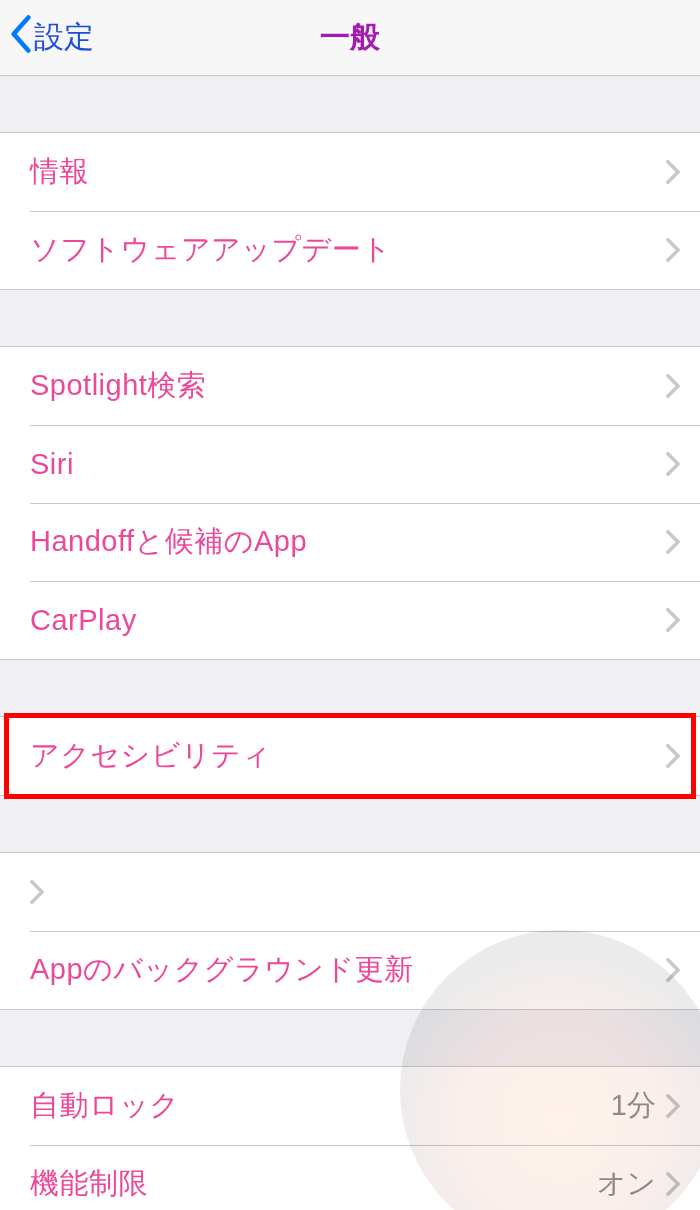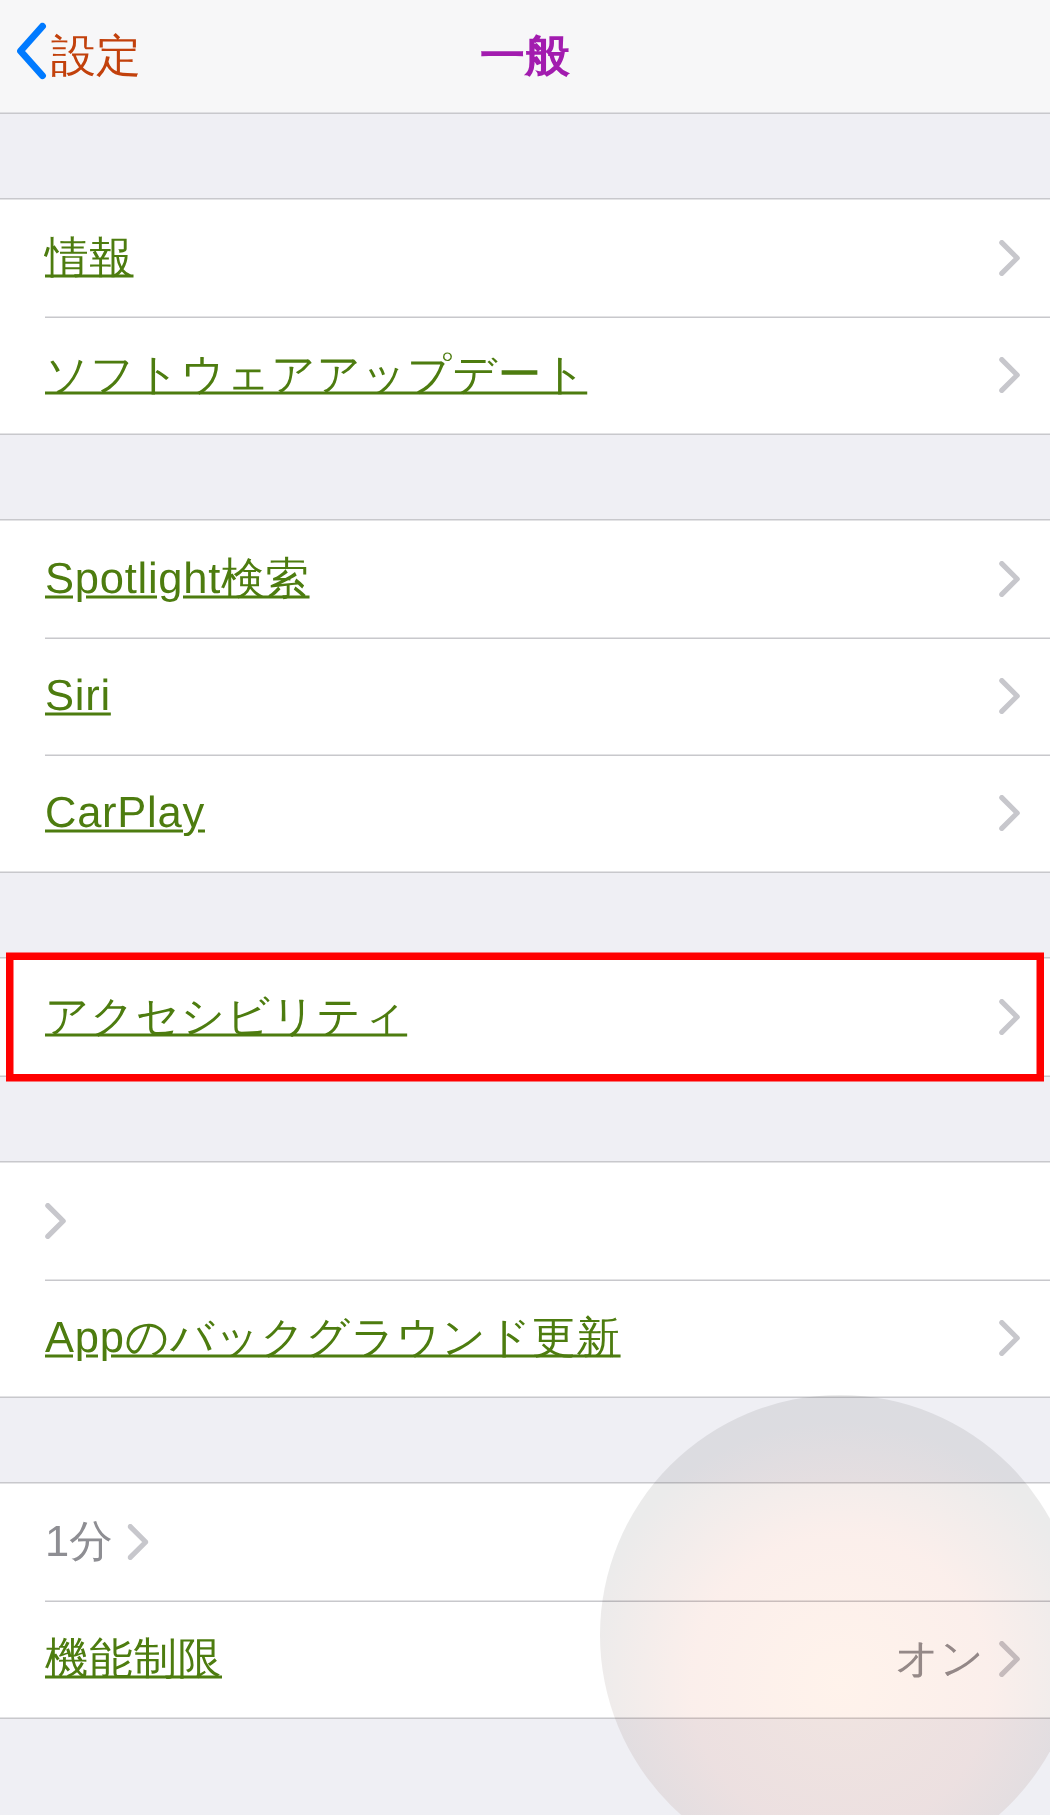--- a/index.html
+++ b/index.html
@@ -21,21 +21,21 @@
       background: #f7f7f8;
       border-bottom: 1px solid #c8c8cc;
       display: flex;
       align-items: center;
       position: relative;
       padding: 0 10px;
     }
     .back-btn {
       display: flex;
       align-items: center;
-      color: #c2410c;
+      color: #1d4ed8;
       font-size: 30px;
       gap: 2px;
     }
     .back-btn svg {
       width: 22px;
       height: 38px;
     }
     .navbar-title {
       position: absolute;
       left: 50%;
@@ -64,23 +64,22 @@
       position: absolute;
       top: 0;
       left: 30px;
       right: 0;
       height: 1px;
       background: #c8c8cc;
     }
     .row-label {
       flex: 1;
       font-size: 29px;
-      color: #4d7c0f;
+      color: #ec4899;
       letter-spacing: 0.5px;
-      text-decoration: underline;
     }
     .row-value {
       font-size: 29px;
       color: #8e8e93;
       margin-right: 10px;
     }
     .chevron svg {
       width: 14px;
       height: 24px;
       display: block;
@@ -164,20 +163,28 @@
   </div>
   <div class="row">
     <span class="row-label">Siri</span>
     <span class="chevron">
       <svg viewBox="0 0 8 14" fill="none" stroke="#c7c7cc" stroke-width="2" stroke-linecap="round" stroke-linejoin="round">
           <polyline points="1,1 7,7 1,13"></polyline>
         </svg>
     </span>
   </div>
   <div class="row">
+    <span class="row-label">Handoffと候補のApp</span>
+    <span class="chevron">
+      <svg viewBox="0 0 8 14" fill="none" stroke="#c7c7cc" stroke-width="2" stroke-linecap="round" stroke-linejoin="round">
+          <polyline points="1,1 7,7 1,13"></polyline>
+        </svg>
+    </span>
+  </div>
+  <div class="row">
     <span class="row-label">CarPlay</span>
     <span class="chevron">
       <svg viewBox="0 0 8 14" fill="none" stroke="#c7c7cc" stroke-width="2" stroke-linecap="round" stroke-linejoin="round">
           <polyline points="1,1 7,7 1,13"></polyline>
         </svg>
     </span>
   </div>
 </div>
 
 <div class="gap"></div>
@@ -211,20 +218,21 @@
           <polyline points="1,1 7,7 1,13"></polyline>
         </svg>
     </span>
   </div>
 </div>
 
 <div class="gap"></div>
 
 <div class="group">
   <div class="row">
+    <span class="row-label">自動ロック</span>
     <span class="row-value">1分</span>
     <span class="chevron">
       <svg viewBox="0 0 8 14" fill="none" stroke="#c7c7cc" stroke-width="2" stroke-linecap="round" stroke-linejoin="round">
           <polyline points="1,1 7,7 1,13"></polyline>
         </svg>
     </span>
   </div>
   <div class="row">
     <span class="row-label">機能制限</span>
     <span class="row-value">オン</span>

